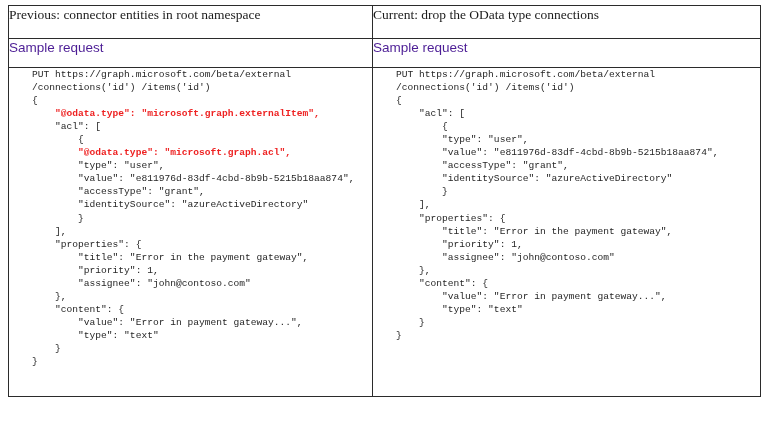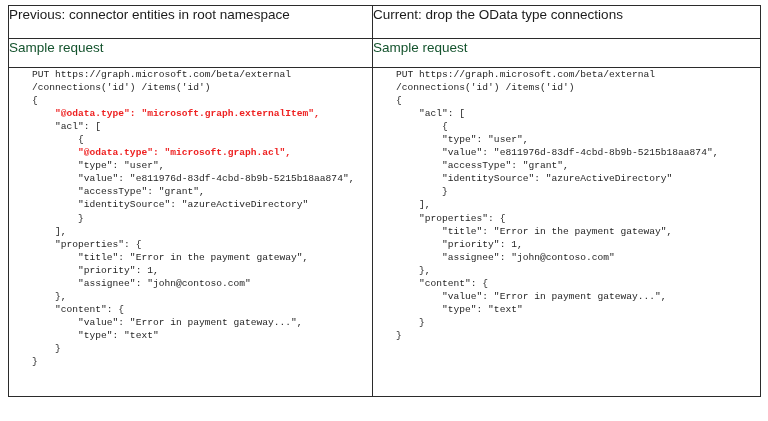--- a/index.html
+++ b/index.html
@@ -38,36 +38,36 @@
   }
 
   .col-left  { width: 364px; }
   .col-right { width: 388px; }
 
   .header-cell {
     height: 32px;
     padding: 6px 9px 0 9px;
   }
   .header-text {
-    font-family: Liberation Sans, sans-serif;
+    font-family: Liberation Serif, serif;
     font-size: 13.5px;
     line-height: 17px;
     color: #1b1b1b;
     white-space: nowrap;
   }
 
   .subheader-cell {
     height: 28px;
     padding: 5px 9px 0 9px;
   }
   .subheader-text {
     font-family: "Liberation Sans", sans-serif;
     font-size: 13.5px;
     line-height: 17px;
-    color: #14532d;
+    color: #4c1d95;
     white-space: nowrap;
   }
 
   .code-cell {
     height: 328px;
     padding: 8px 4px 4px 9px;
   }
 
   .code-block {
     font-family: "Liberation Mono", "DejaVu Sans Mono", monospace;

